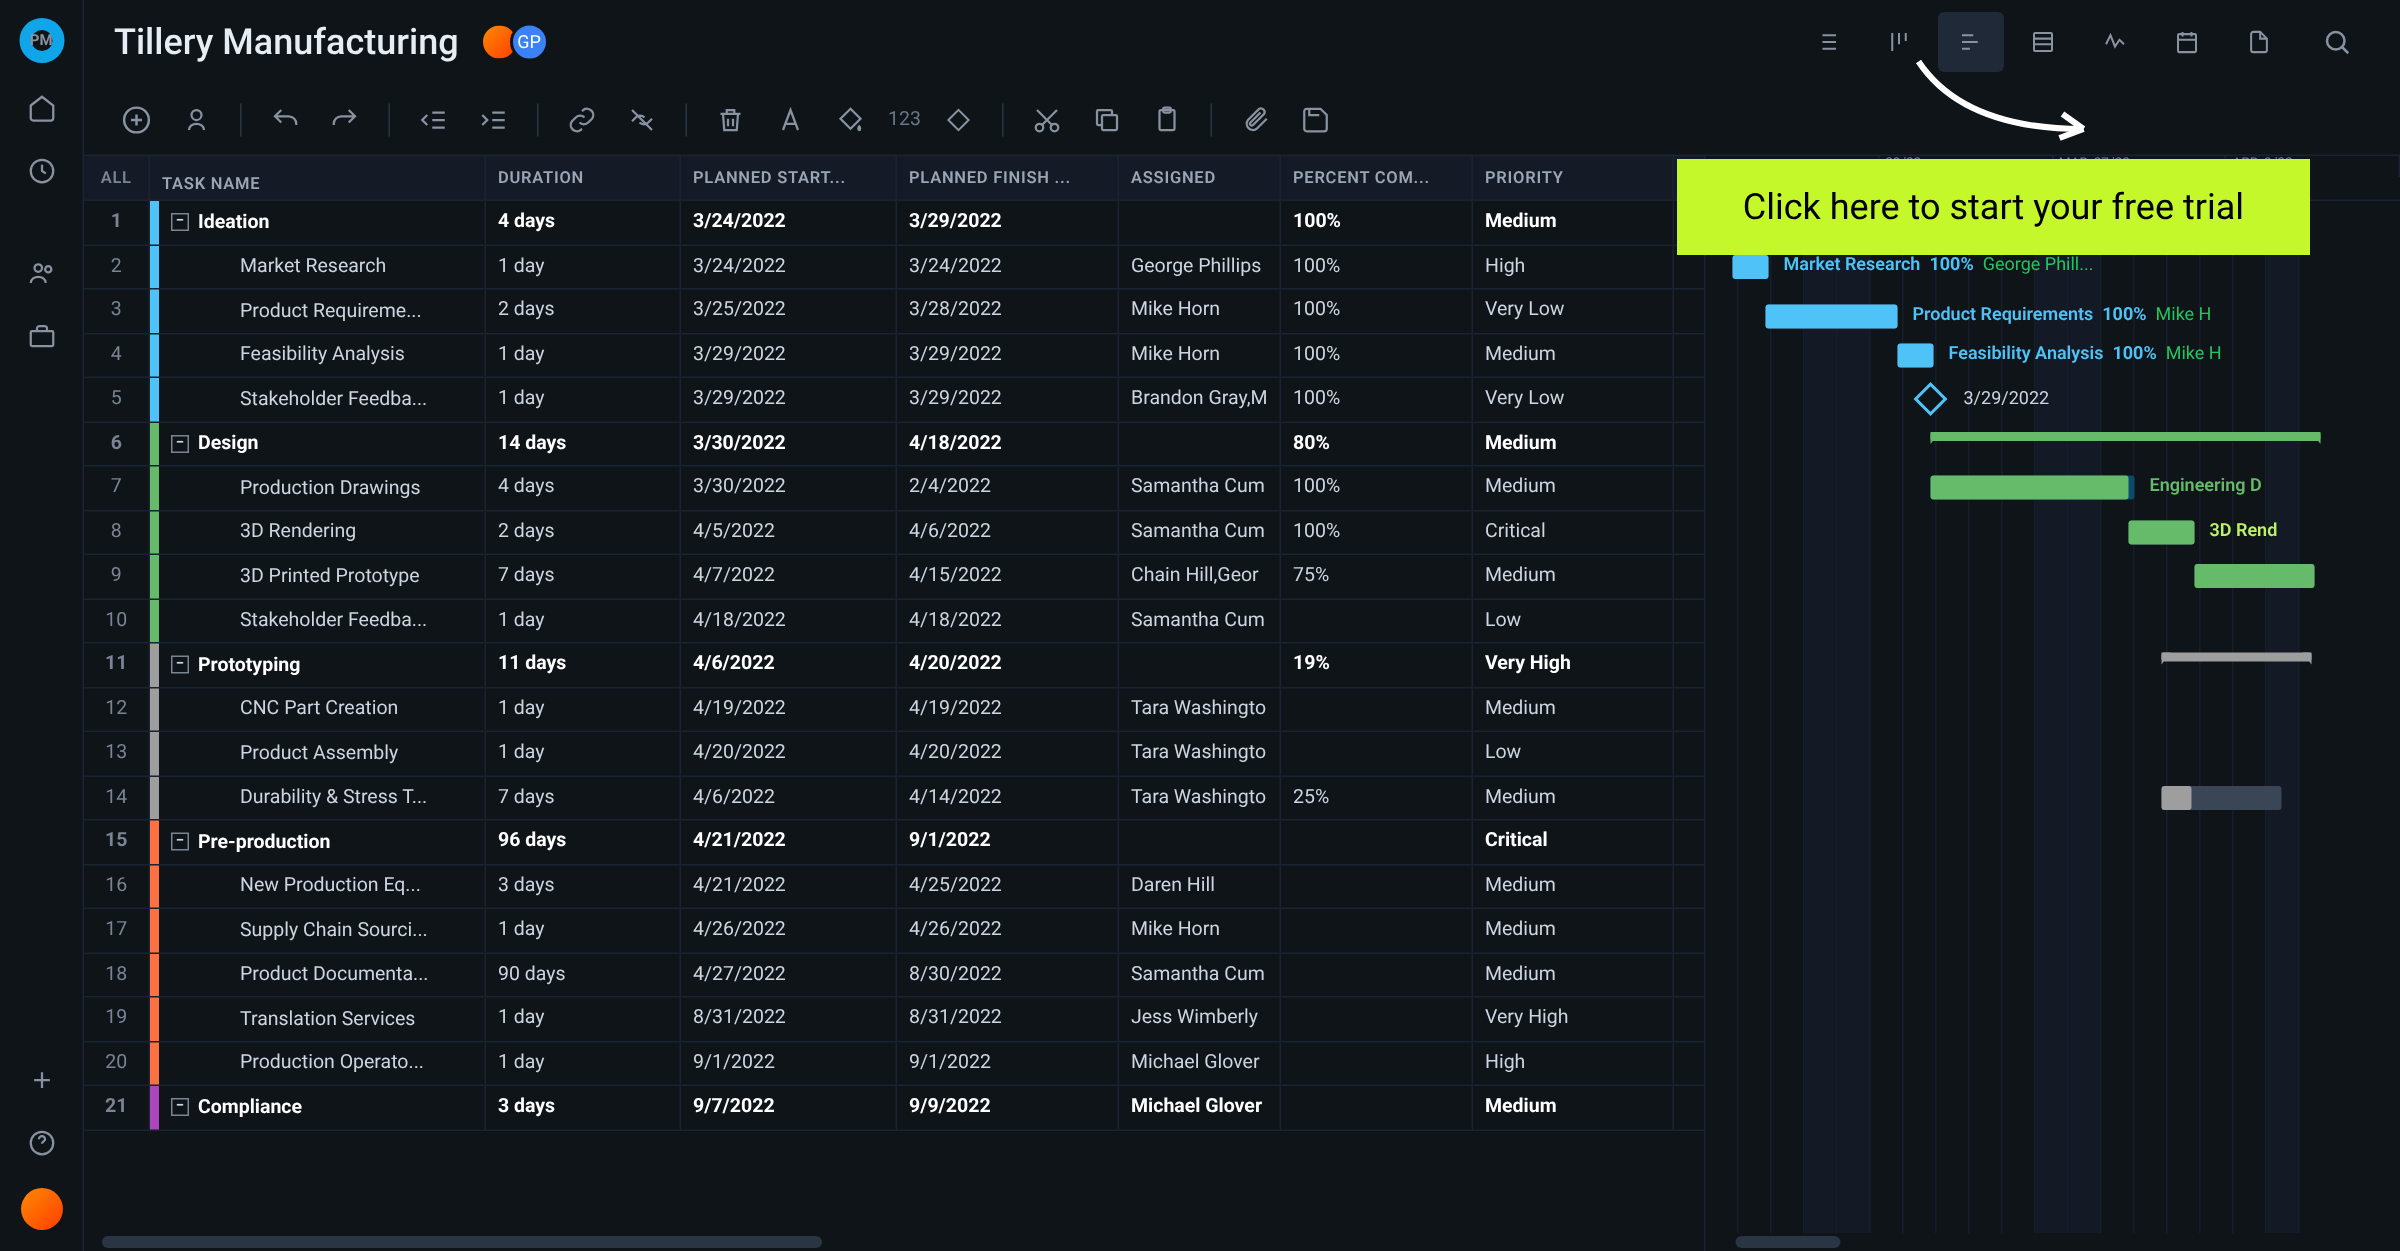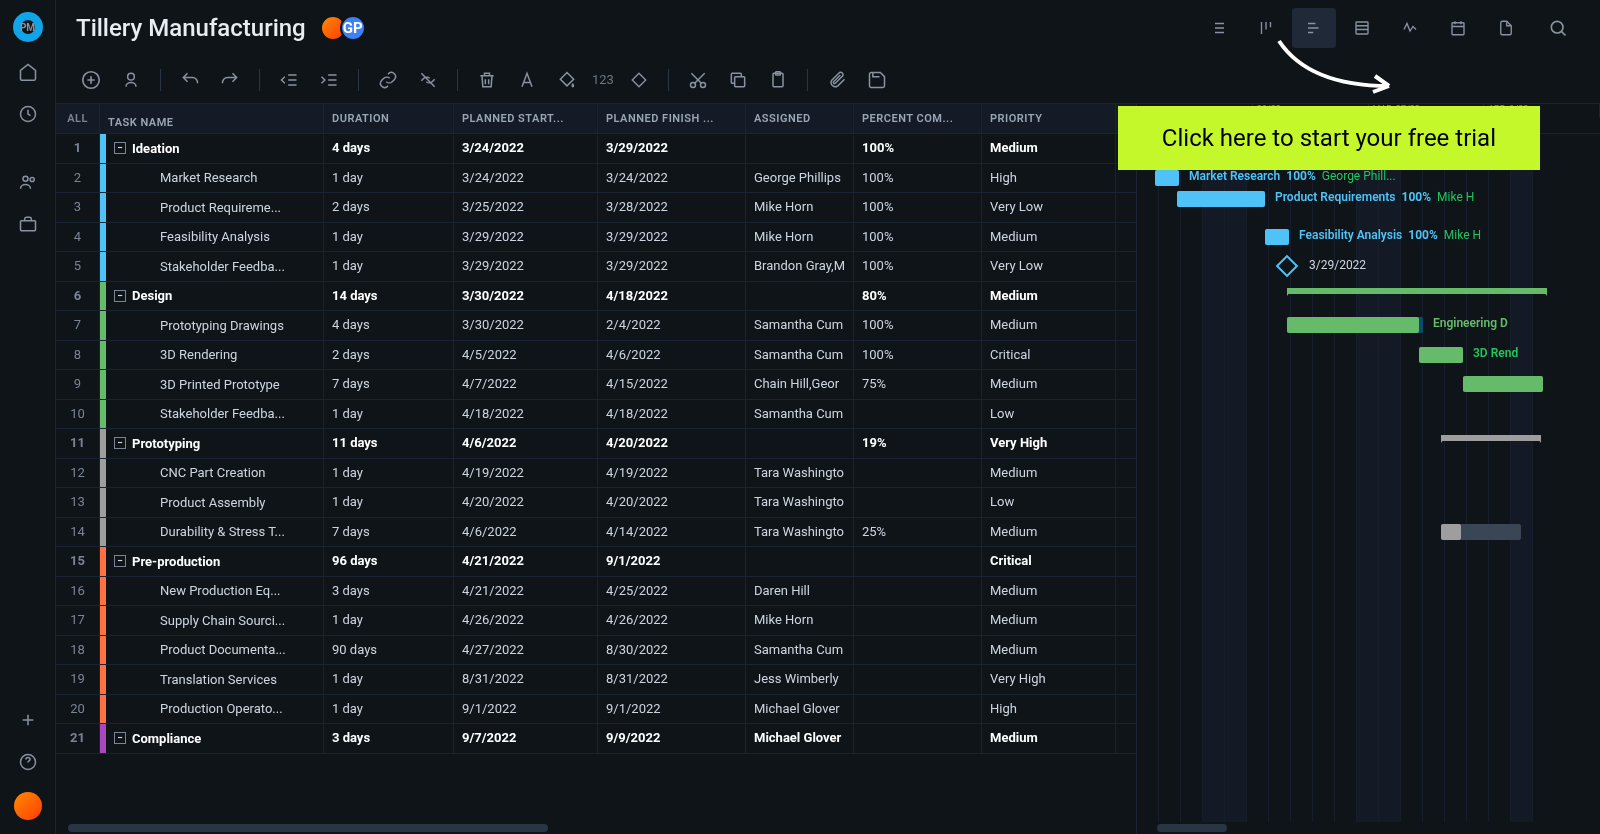--- a/index.html
+++ b/index.html
@@ -9,21 +9,21 @@
 .rail .logo { width:30px; height:30px; border-radius:50%; border:8px solid #0ea5e9; display:flex; align-items:center; justify-content:center; font-size:10px; font-weight:700; color:#8892a0; }
 .rail .ic { width:24px; height:24px; display:flex; align-items:center; justify-content:center; color:#8892a0; cursor:pointer; }
 .rail .spacer { flex:1; }
 .rail .avatar { width:28px; height:28px; border-radius:50%; background:linear-gradient(135deg,#ff8a00,#ff3d00); margin-bottom:14px; }
 .main { flex:1; display:flex; flex-direction:column; }
 .topbar { height:56px; display:flex; align-items:center; padding:0 20px; gap:14px; }
 .title { font-size:24px; font-weight:500; color:#e6edf3; margin-right:6px;text-align:right; }
 .avatars { display:flex; }
 .avatars .av { width:26px; height:26px; border-radius:50%; margin-left:-6px; border:2px solid #0f1419; }
 .av1 { background:linear-gradient(135deg,#ff8a00,#ff3d00); }
-.av2 { background:#3b82f6; display:flex; align-items:center; justify-content:center; font-size:15px; font-weight:700; color:#fff; }
+.av2 { background:#3b82f6; display:flex; align-items:center; justify-content:center; font-size:12px; font-weight:400; color:#fff; }
 .viewbar { margin-left:auto; display:flex; gap:4px; }
 .viewbar .vb, .viewbar .search { width:44px; height:40px; display:flex; align-items:center; justify-content:center; color:#8892a0; cursor:pointer; border-radius:4px; }
 .viewbar .vb.active { background:#1f2937; }
 .toolbar { height:48px; display:flex; align-items:center; padding:0 20px; gap:10px; border-bottom:1px solid #1a2332; position:relative; }
 .toolbar .tb { width:30px; height:30px; display:flex; align-items:center; justify-content:center; color:#8892a0; cursor:pointer; }
 .toolbar .sep { width:1px; height:22px; background:#2a3544; margin:0 4px; }
 .toolbar .num { font-size:13px; color:#6b7684; }
 .callout { position:absolute; right:60px; top:10px; display:flex; align-items:center; z-index:10;flex-direction:column; }
 .arrow { width:140px; height:70px; margin-right:-20px; margin-top:-30px; }
 .banner { background:#c5f82a; color:#000; font-size:24px; padding:18px 44px; font-weight:400; }
@@ -377,21 +377,21 @@
     <div class="c-pf">4/18/2022</div>
     <div class="c-as"></div>
     <div class="c-pc">80%</div>
     <div class="c-pr">Medium</div>
             </div>
             <div class="row">
     <div class="c-all">7</div>
     <div class="c-bar" style="background:#66bb6a"></div>
     <div class="c-task">
       <span class="indent" style="width:40px"></span>
-      <span>Prototyping Drawings</span>
+      <span>Production Drawings</span>
     </div>
     <div class="c-dur">4 days</div>
     <div class="c-ps">3/30/2022</div>
     <div class="c-pf">2/4/2022</div>
     <div class="c-as">Samantha Cum</div>
     <div class="c-pc">100%</div>
     <div class="c-pr">Medium</div>
             </div>
             <div class="row">
     <div class="c-all">8</div>
@@ -657,21 +657,21 @@
             <div class="grow" style="top: 29.5px;">
               <div class="gbar " style="left:18px;width:24px;background:#3a4556;color:#4fc3f7">
         <div style="position:absolute;left:0;top:0;bottom:0;width:24px;background:#4fc3f7;border-radius:2px"></div>
         <div class="glabel" style="color:#4fc3f7">
                   <span>Market Research</span>
                   <span class="pct">100%</span>
                   <span class="who">George Phill...</span>
                 </div>
       </div>
             </div>
-            <div class="grow" style="top: 51px;">
+            <div class="grow" style="top: 63px;">
               <div class="gbar " style="left:40px;width:88px;background:#3a4556;color:#4fc3f7">
         <div style="position:absolute;left:0;top:0;bottom:0;width:88px;background:#4fc3f7;border-radius:2px"></div>
         <div class="glabel" style="color:#4fc3f7">
                   <span>Product Requirements</span>
                   <span class="pct">100%</span>
                   <span class="who">Mike H</span>
                 </div>
       </div>
             </div>
             <div class="grow" style="top: 88.5px;">
@@ -700,21 +700,21 @@
               <div class="gbar " style="left:150px;width:136px;background:#0c4a6e;color:#66bb6a">
         <div style="position:absolute;left:0;top:0;bottom:0;width:132px;background:#66bb6a;border-radius:2px"></div>
         <div class="glabel" style="color:#66bb6a">
                   <span>Engineering D</span>
                 </div>
       </div>
             </div>
             <div class="grow" style="top: 206.5px;">
               <div class="gbar " style="left:282px;width:44px;background:#3a4556;color:#66bb6a">
         <div style="position:absolute;left:0;top:0;bottom:0;width:44px;background:#66bb6a;border-radius:2px"></div>
-        <div class="glabel" style="color:#22c55e">
+        <div class="glabel" style="color:#bef264">
                   <span>3D Rend</span>
                 </div>
       </div>
             </div>
             <div class="grow" style="top: 236px;">
               <div class="gbar " style="left:326px;width:80px;background:#3a4556;color:#66bb6a">
         <div style="position:absolute;left:0;top:0;bottom:0;width:80px;background:#66bb6a;border-radius:2px"></div>
 
       </div>
             </div>

